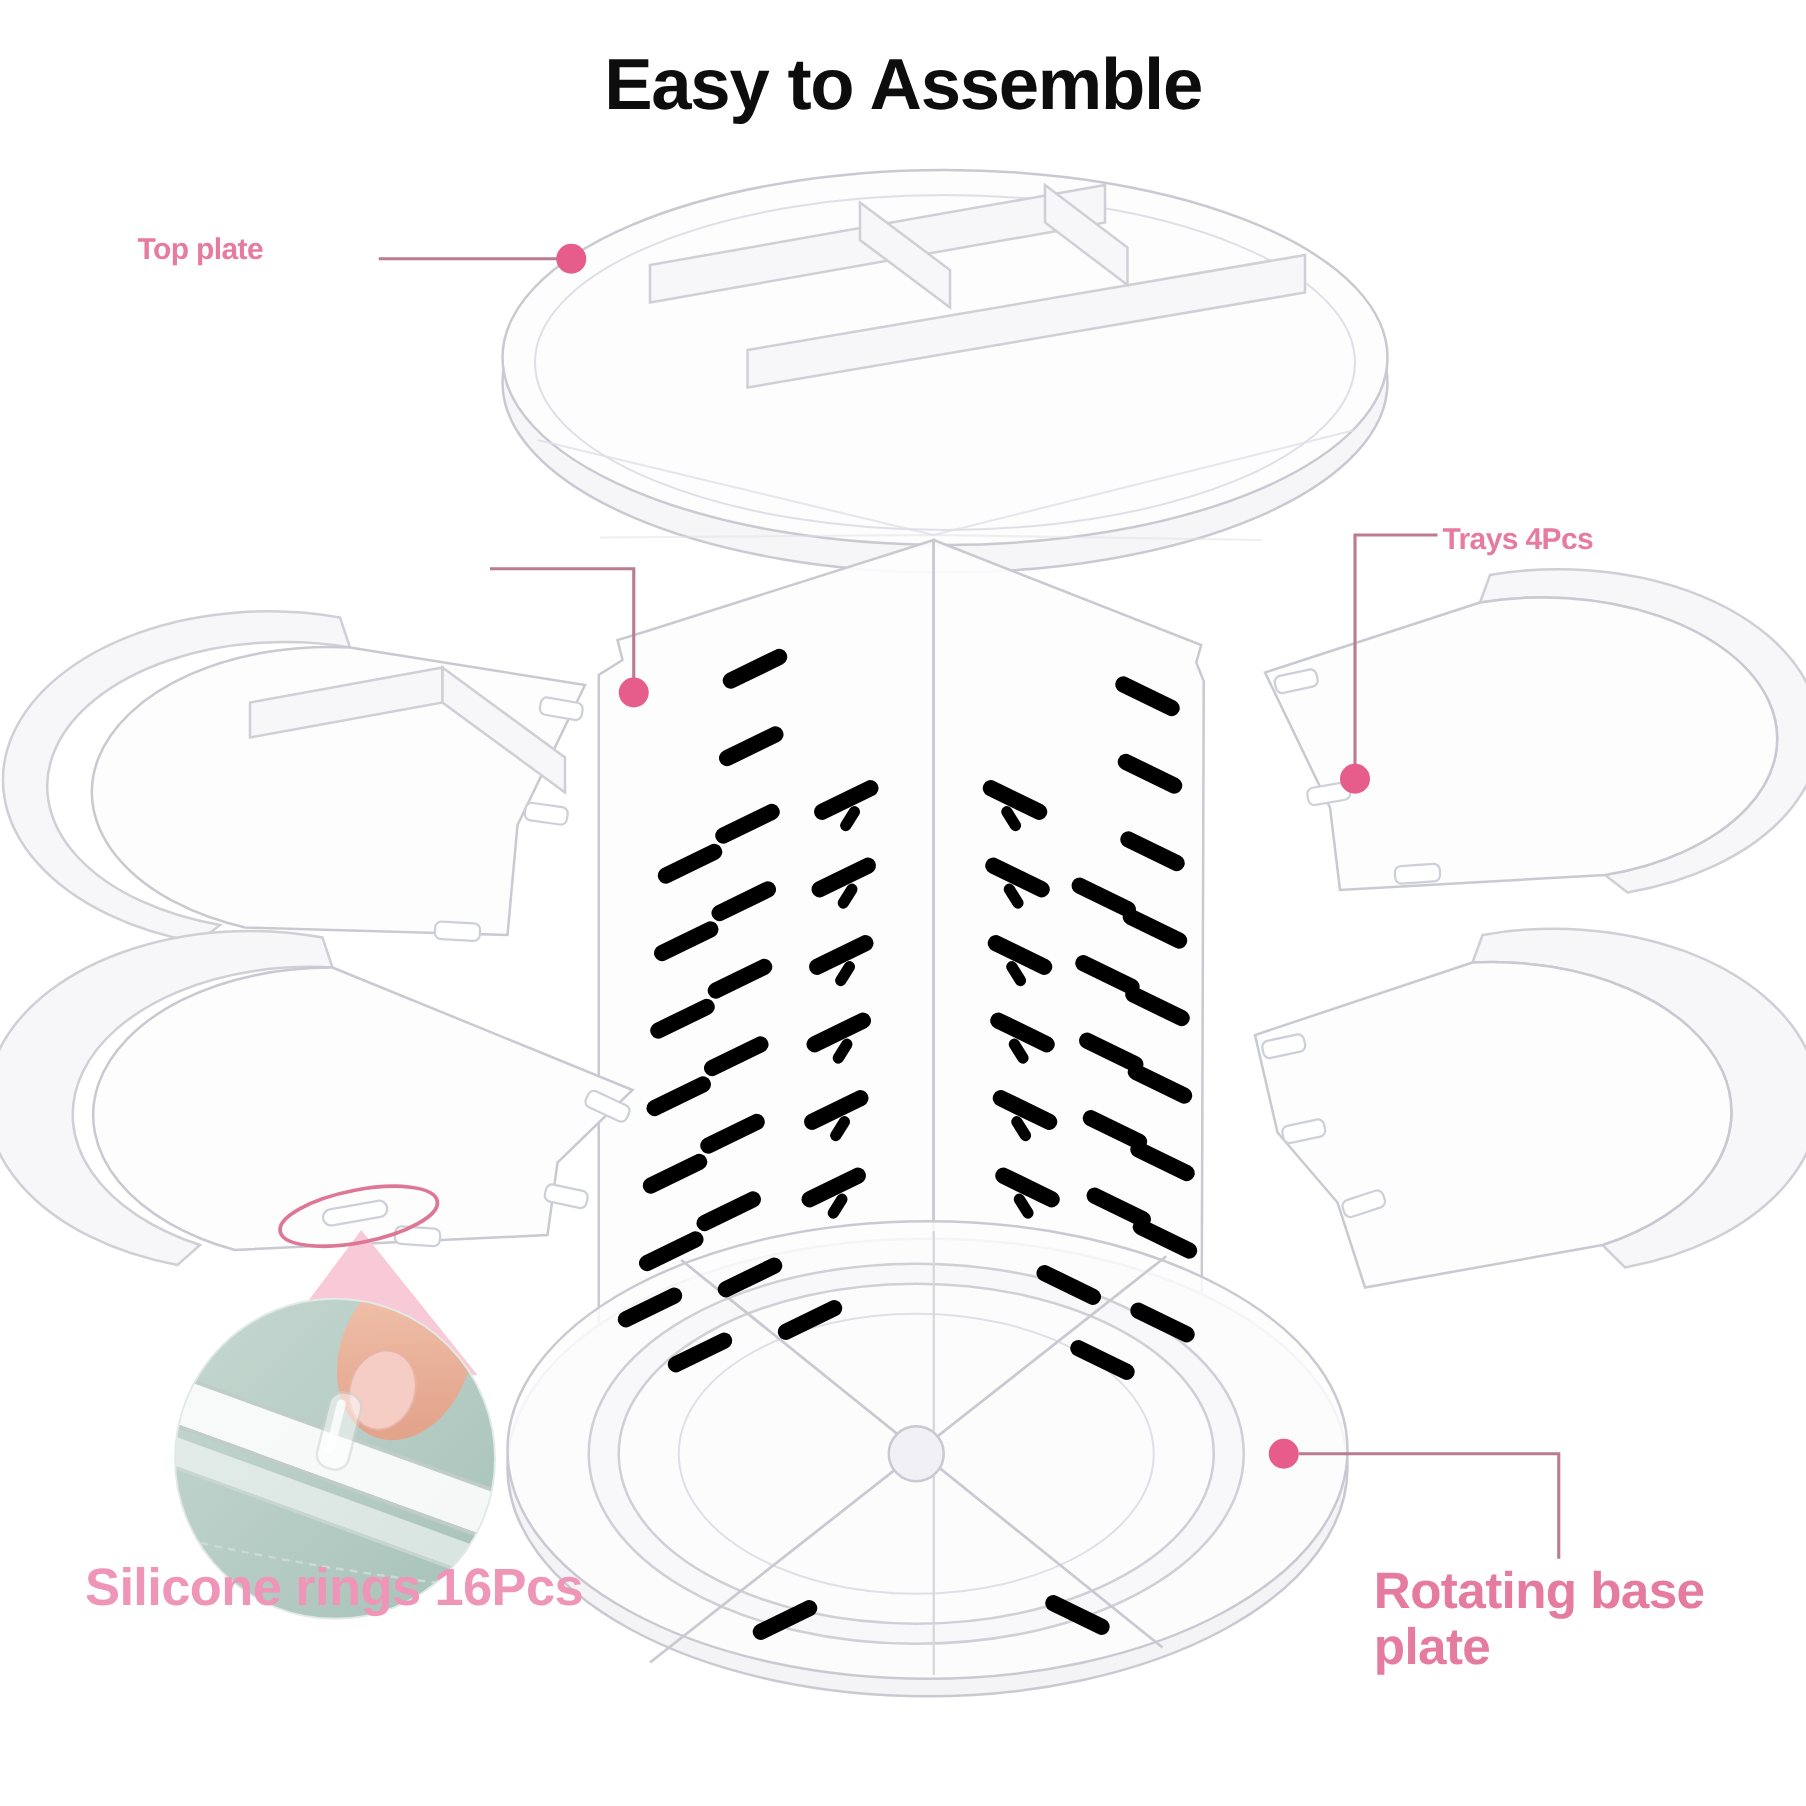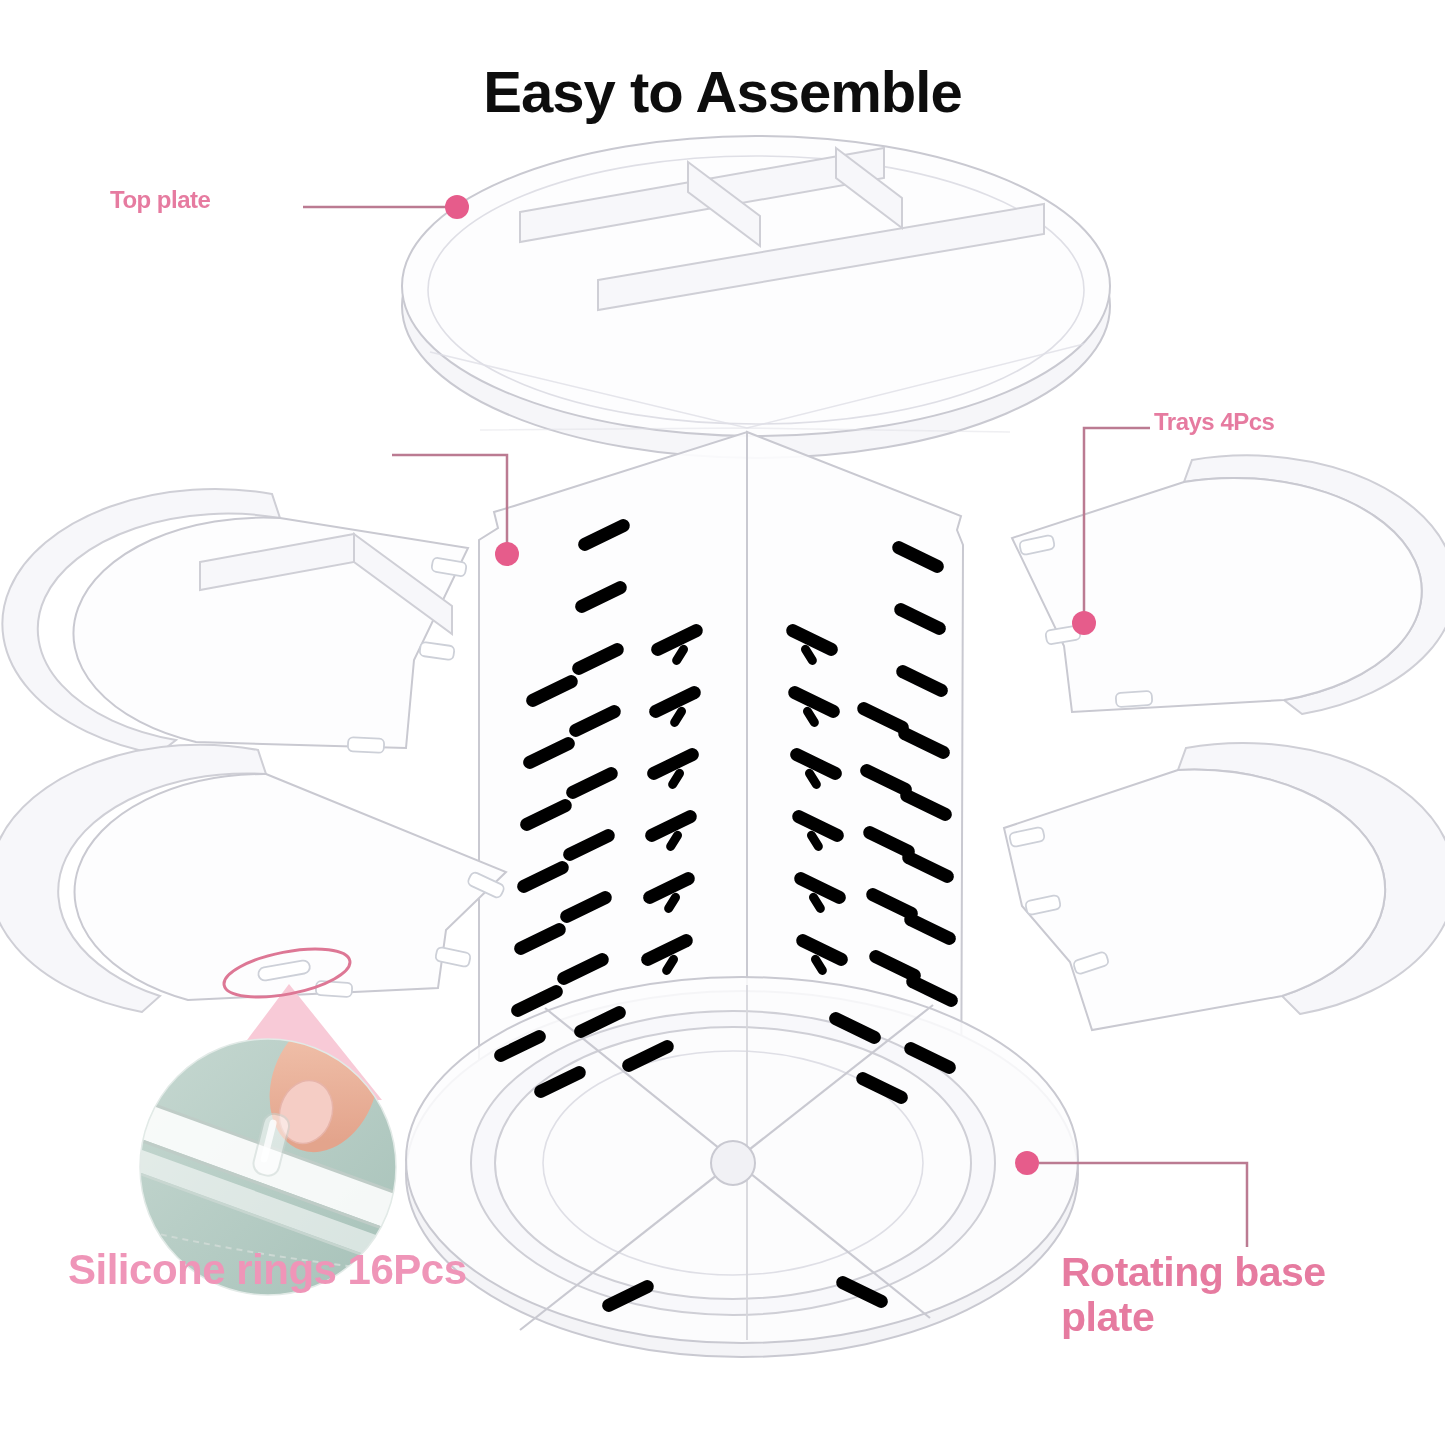--- a/index.html
+++ b/index.html
@@ -1,19 +1,19 @@
 <!DOCTYPE html>
 <html><head>
 <meta charset="utf-8">
 <style>
   html,body{margin:0;padding:0;background:#ffffff;}
   .canvas{position:relative;width:1445px;height:1445px;background:#ffffff;overflow:hidden;
           font-family:"Liberation Sans",sans-serif;}
   .title{position:absolute;top:34px;left:0;width:100%;text-align:center;
-         font-size:58px;font-weight:bold;color:#0d0d0d;letter-spacing:-1px;margin-top:24px;}
+         font-size:58px;font-weight:bold;color:#0d0d0d;letter-spacing:-1px;}
   .diagram-svg{position:absolute;left:0;top:0;}
   .label{position:absolute;font-weight:bold;color:#e67ba0;font-size:24px;letter-spacing:-0.5px;white-space:nowrap;}
   .label-silicone{font-size:42px;color:#ef95b8;}
   .label-rotating{font-size:41px;width:300px;white-space:normal;line-height:1.1;}
   
   .part{fill:#fdfdfe;stroke:#c9c9d1;stroke-width:2;}
   .part-light{fill:#f7f7fa;stroke:#cfcfd6;stroke-width:2;}
   .faint{stroke:#dfdfe6;stroke-width:1.6;fill:none;}
   .tab{fill:#ffffff;stroke:#cdd0d8;stroke-width:1.8;}
   .leader{stroke:#bb7b92;stroke-width:2.5;fill:none;}
@@ -221,17 +221,17 @@
 
       <polyline class="leader" points="1150,428 1084,428 1084,613"></polyline>
       <circle class="dot" cx="1084" cy="623" r="12"></circle>
 
       <polyline class="leader" points="1039,1163 1247,1163 1247,1247"></polyline>
       <circle class="dot" cx="1027" cy="1163" r="12"></circle>
     </g>
   </svg>
 
   <div class="label" style="left:110px;top:186px;">Top plate</div>
-  <div class="label" style="left:1154px;top:408px;">Trays 4Pcs</div>
+  <div class="label" style="left:1154px;top:418px;">Trays 4Pcs</div>
   <div class="label label-silicone" style="left:68px;top:1246px;">Silicone rings 16Pcs</div>
-  <div class="label label-rotating" style="left:1061px;top:1250px;">Rotating base plate</div>
+  <div class="label label-rotating" style="left:1099px;top:1250px;">Rotating base plate</div>
 
 </div>
 
 </body></html>

